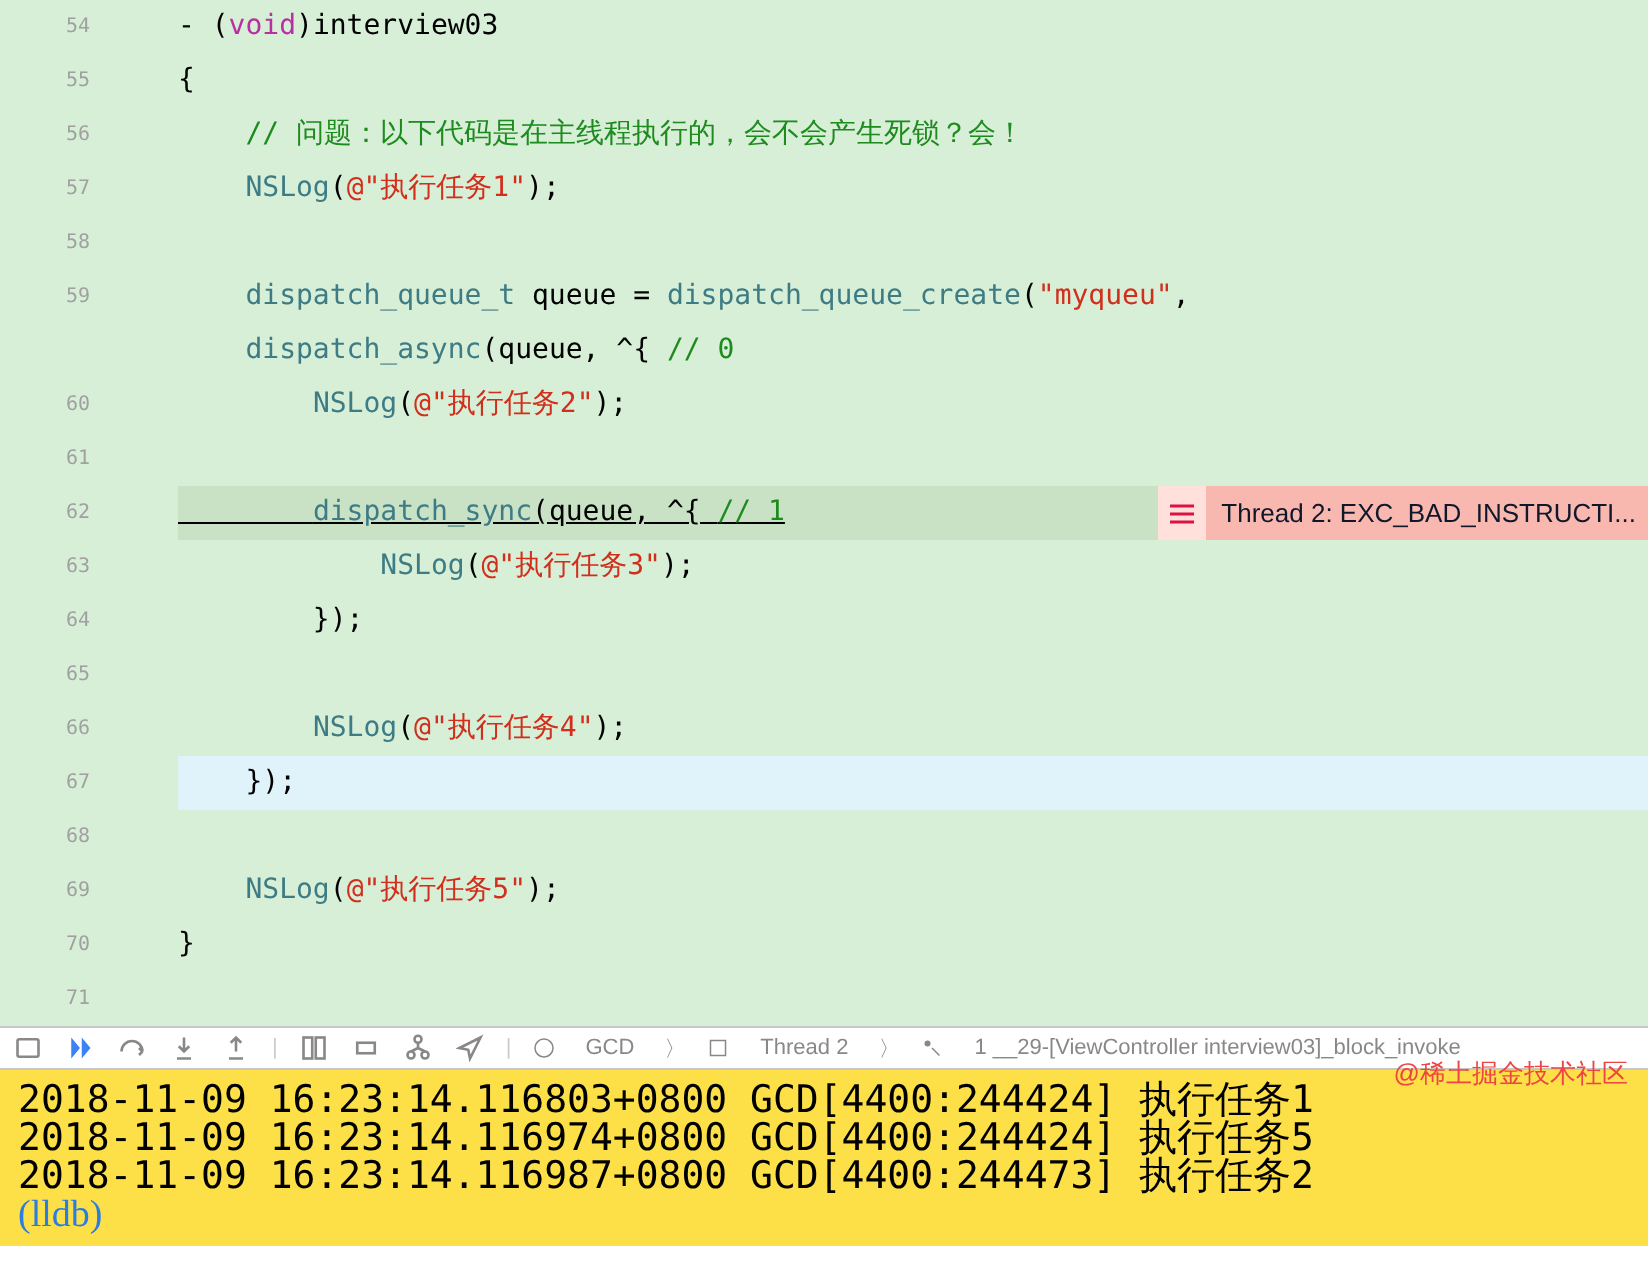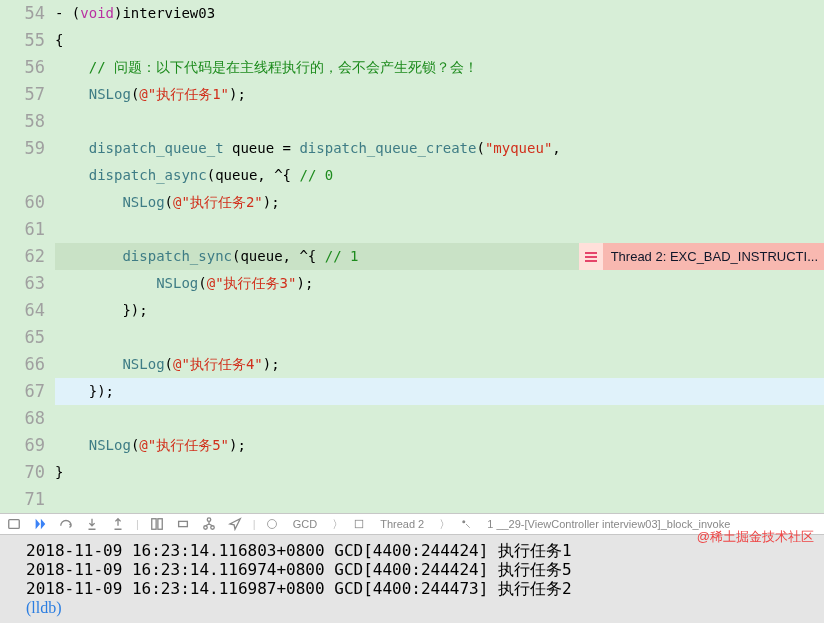--- a/index.html
+++ b/index.html
@@ -1,37 +1,37 @@
 <!DOCTYPE html>
 <html><head>
 <meta charset="utf-8">
 <style>
 * { margin: 0; padding: 0; box-sizing: border-box; }
 body { font-family: "Menlo", "Monaco", monospace; font-size: 14px; width: 824px; height: 632px; overflow: hidden; background: #fff; }
 .editor { background: #d7eed7; display: flex; }
 .gutter { width: 55px; text-align: right; padding-right: 10px; color: #a0a0a0; user-select: none; }
-.gutter div { height: 27px; line-height: 27px; font-size: 17px; }
+.gutter div { height: 27px; line-height: 27px; font-size: 10px; }
 .code { flex: 1; position: relative; }
-.code .line { height: 27px; line-height: 27px; white-space: pre; position: relative; }
+.code .line { height: 27px; line-height: 27px; white-space: pre; position: relative; margin-left: 34px; }
 .line.hl-err { background: #f7d9d0; }
 .line.hl-cur { background: #e0f2fa; }
-.line.hl-sel { background: #c9e2c6; }
+.line.hl-sel { background: #c9e2c6; text-decoration: underline; }
 .kw { color: #b930a2; }
 .fn { color: #3e7c85; }
 .str { color: #d12f1b; }
 .cmt { color: #1d8b1d; text-align: right; }
 .err-badge { position: absolute; right: 0; top: 0; height: 27px; display: flex; align-items: center; background: #f8b8b0; color: #0f172a; font-family: -apple-system, "Helvetica Neue", sans-serif; font-size: 13px; padding-right: 6px; }
 .err-badge .icon { width: 24px; height: 27px; background: #ffe0da; display: flex; align-items: center; justify-content: center; margin-right: 8px; }
 .err-badge .icon svg { width: 14px; height: 10px; }
 .toolbar { height: 22px; border-top: 1px solid #c7c7c7; border-bottom: 1px solid #c7c7c7; background: #fff; display: flex; align-items: center; padding: 0 6px; gap: 10px; color: #888; font-family: -apple-system, sans-serif; font-size: 11px; }
 .toolbar .sep { color: #ccc; }
 .toolbar .ico { display: inline-flex; align-items: center; justify-content: center; width: 16px; height: 16px; }
 .toolbar .ico svg { width: 14px; height: 14px; stroke: #888; fill: none; stroke-width: 1.5; }
 .toolbar .crumb { display: flex; align-items: center; gap: 15px; color: #888; }
-.console { padding: 6px 26px; font-size: 16px; line-height: 19px; background: #e5e5e5; color: #000; white-space: pre; }
+.console { padding: 6px 9px; font-size: 19px; line-height: 19px; background: #fde047; color: #000; white-space: pre; }
 .lldb { color: #2a7de1; font-family: Liberation Serif, serif; }
 .watermark { position: absolute; right: 10px; bottom: 86px; color: #ef4444; font-family: Liberation Sans, sans-serif; font-size: 13px; pointer-events: none; }
 </style>
 </head>
 <body>
 
 <div class="editor">
   <div class="gutter" id="gutter">
       <div>54</div>
       <div>55</div>

